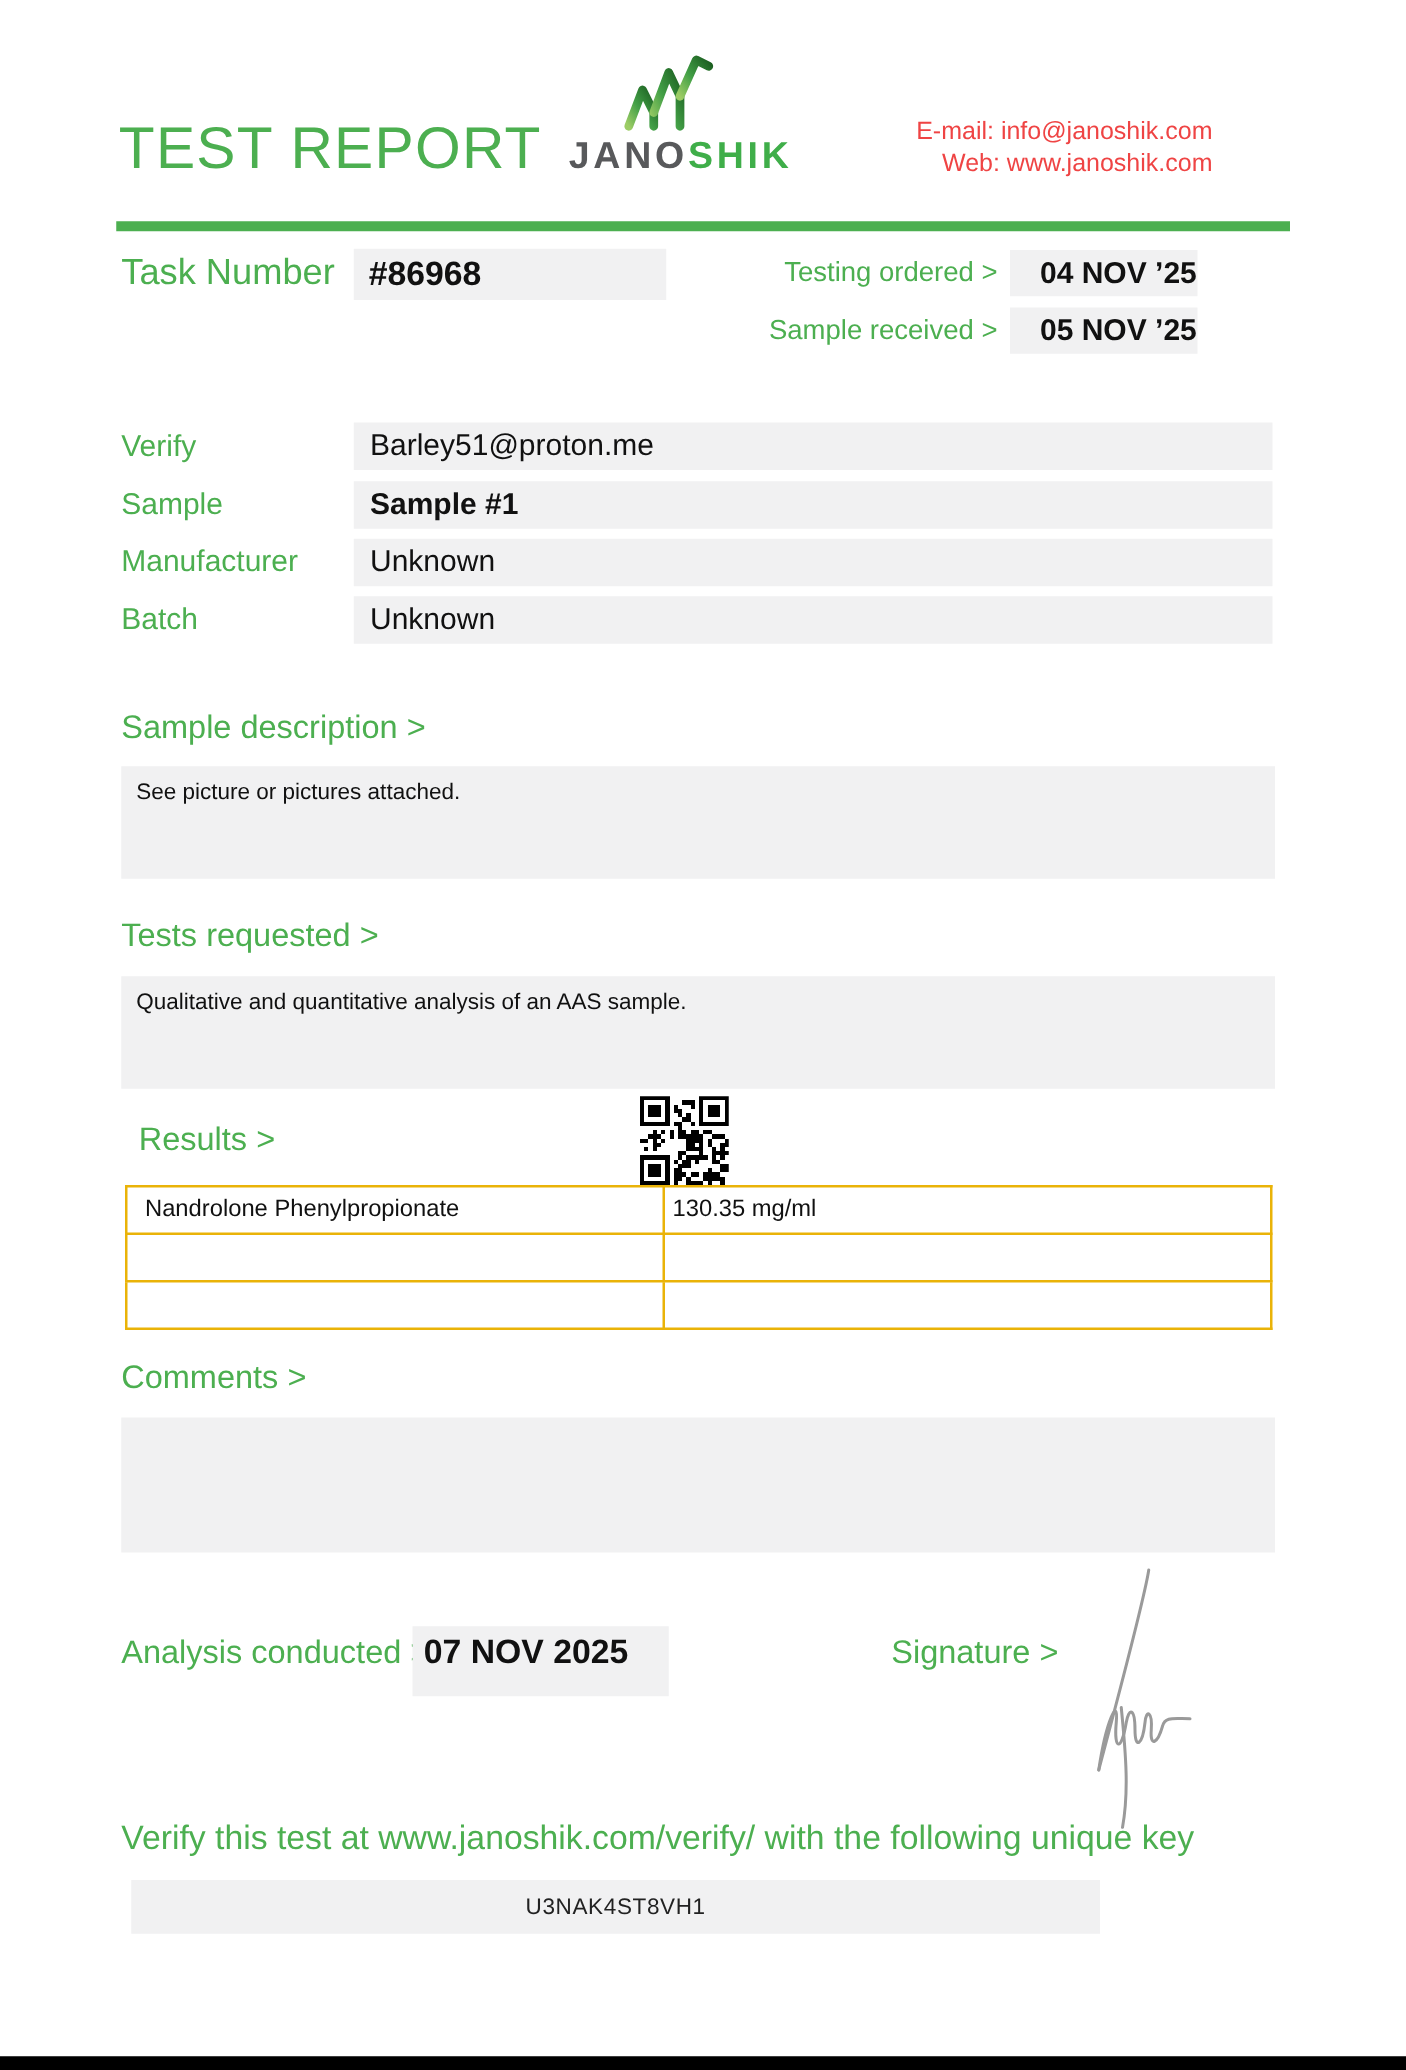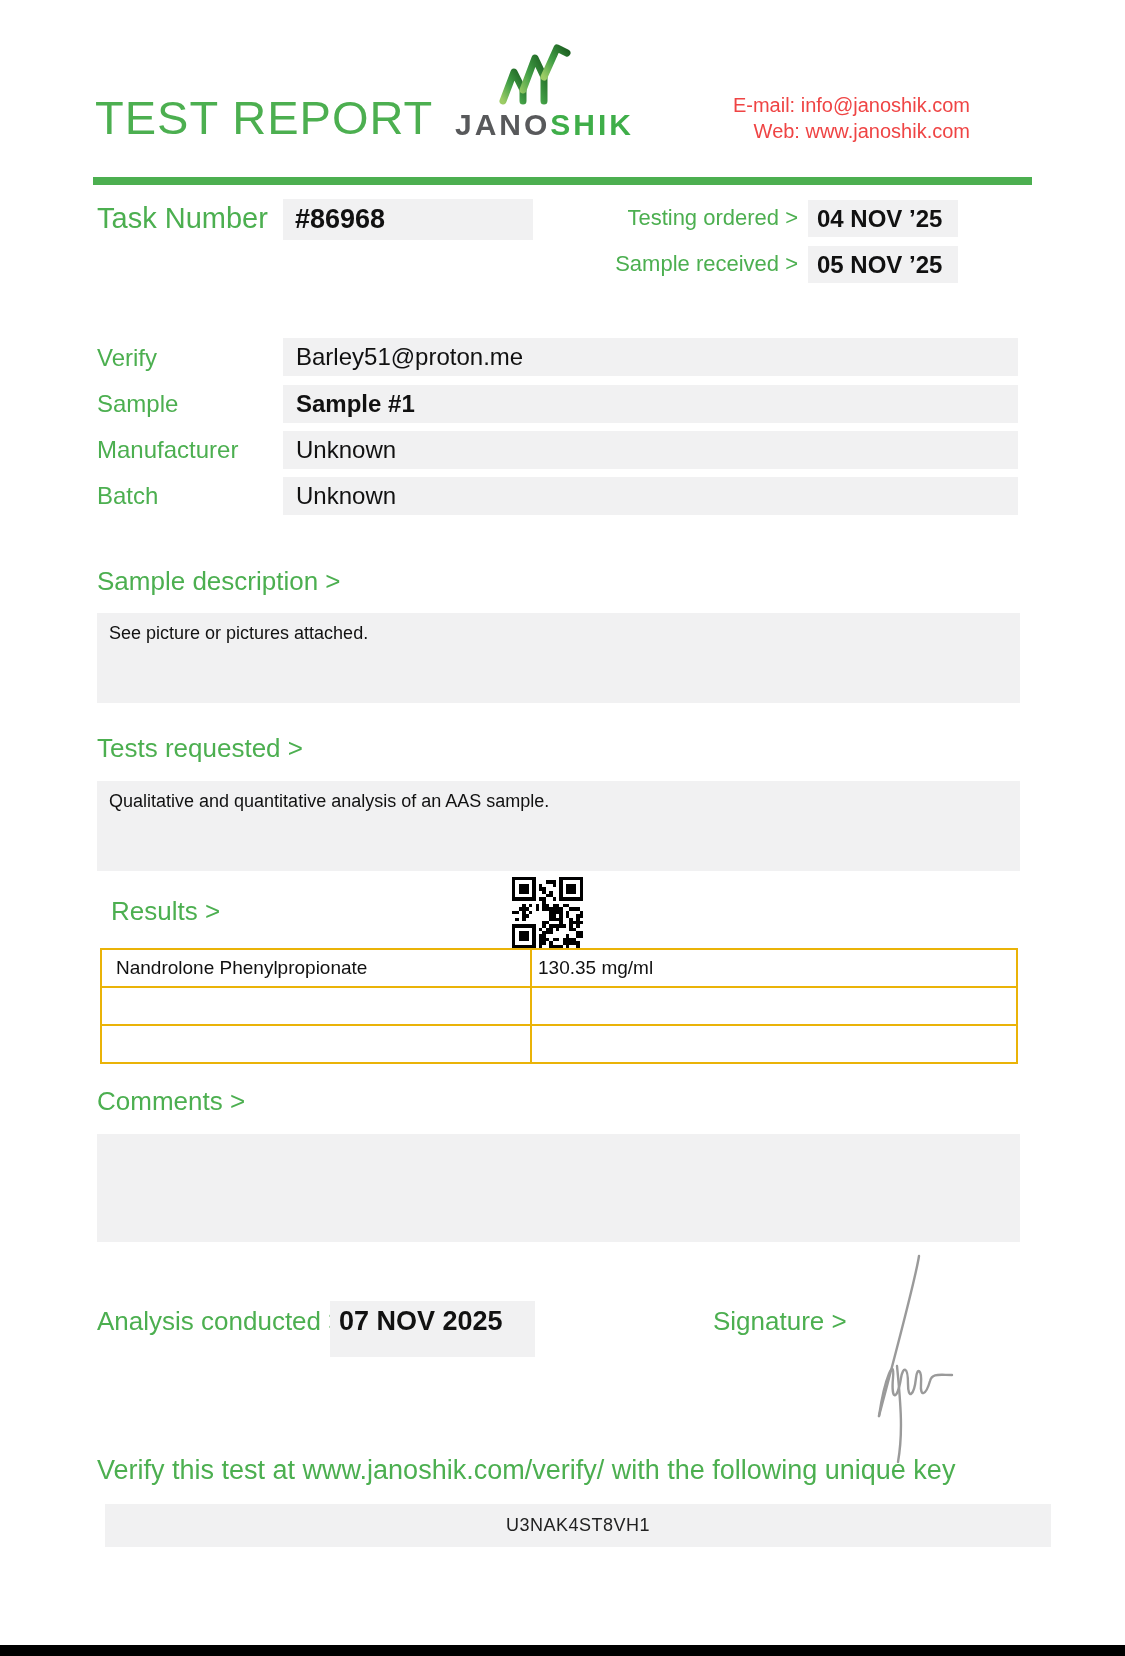--- a/index.html
+++ b/index.html
@@ -24,21 +24,21 @@
   
   .green { color:#4caf50; }
   .task-label { left:97px; top:202px; font-size:29px; }
   .field-label { left:97px; font-size:24px; }
   .section-heading { left:97px; font-size:26px; color:#4caf50; }
 
   
   .gbox { background:#f1f1f2; }
   .task-value { left:283px; top:199px; width:250px; height:41px; font-size:27px; font-weight:600; color:#111; line-height:41px; padding-left:12px; }
   .date-label { left:540px; width:258px; text-align:right; font-size:22px; color:#4caf50; }
-  .date-box { left:808px; width:150px; height:37px; font-size:24px; font-weight:600; color:#111; line-height:37px; padding-left:9px; white-space:nowrap; }
+  .date-box { left:808px; width:150px; height:37px; font-size:24px; font-weight:600; color:#111; line-height:37px; padding-left:24px; white-space:nowrap; }
 
   .field-box { left:283px; width:735px; height:38px; font-size:24px; font-weight:500; color:#111; line-height:38px; padding-left:13px; }
 
   .text-box { left:97px; width:923px; background:#f1f1f2; font-size:18px; color:#111; padding:10px 12px; }
 
   
   .results-table { left:100px; top:948px; width:918px; border-collapse:collapse; table-layout:fixed; }
   .results-table td { border:2px solid #eab308; height:38px; font-size:19px; color:#111; padding:0 0 0 14px; background:#fff; }
   .results-table td.col-analyte { width:430px; }
   .results-table td.col-result { padding-left:6px; }
@@ -47,21 +47,21 @@
   .qr svg { width:71px; height:71px; display:block; }
 
   
   .analysis-label { left:97px; top:1306px; font-size:26px; color:#4caf50; }
   .analysis-box { left:330px; top:1301px; width:205px; height:56px; font-size:27px; font-weight:600; color:#111; line-height:40px; padding-left:9px; white-space:nowrap; }
   .signature-label { left:713px; top:1306px; font-size:26px; color:#4caf50; }
   .signature svg { width:110px; height:215px; display:block; }
   .signature { left:855px; top:1248px; }
 
   .verify-line { left:97px; top:1455px; font-size:27px; color:#4caf50; white-space:nowrap; }
-  .key-box { left:105px; top:1504px; width:946px; height:43px; background:#f1f1f2; text-align:center; line-height:43px; font-size:18px; color:#222; letter-spacing:0.5px; }
+  .key-box { left:105px; top:1504px; width:775px; height:43px; background:#f1f1f2; text-align:center; line-height:43px; font-size:18px; color:#222; letter-spacing:0.5px; }
   .bottom-bar { left:0; bottom:0; width:1125px; height:11px; background:#000; }
 </style>
 </head>
 <body>
 
 <div class="page">
 
   <div class="abs report-title">TEST REPORT</div>
 
   <div class="abs logo-wrap">

